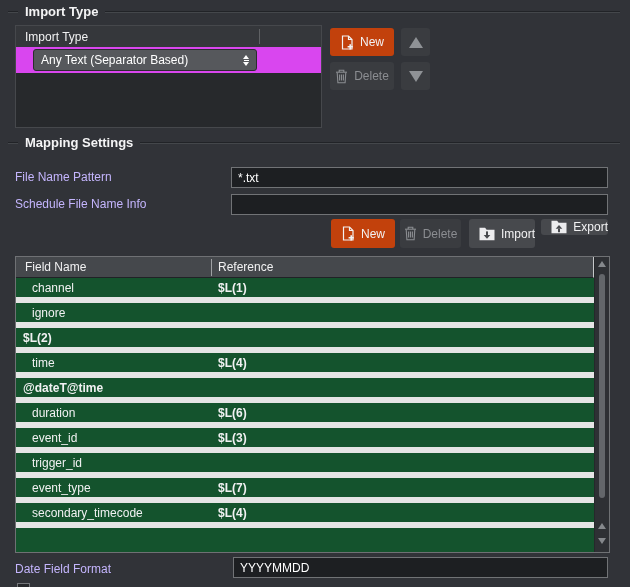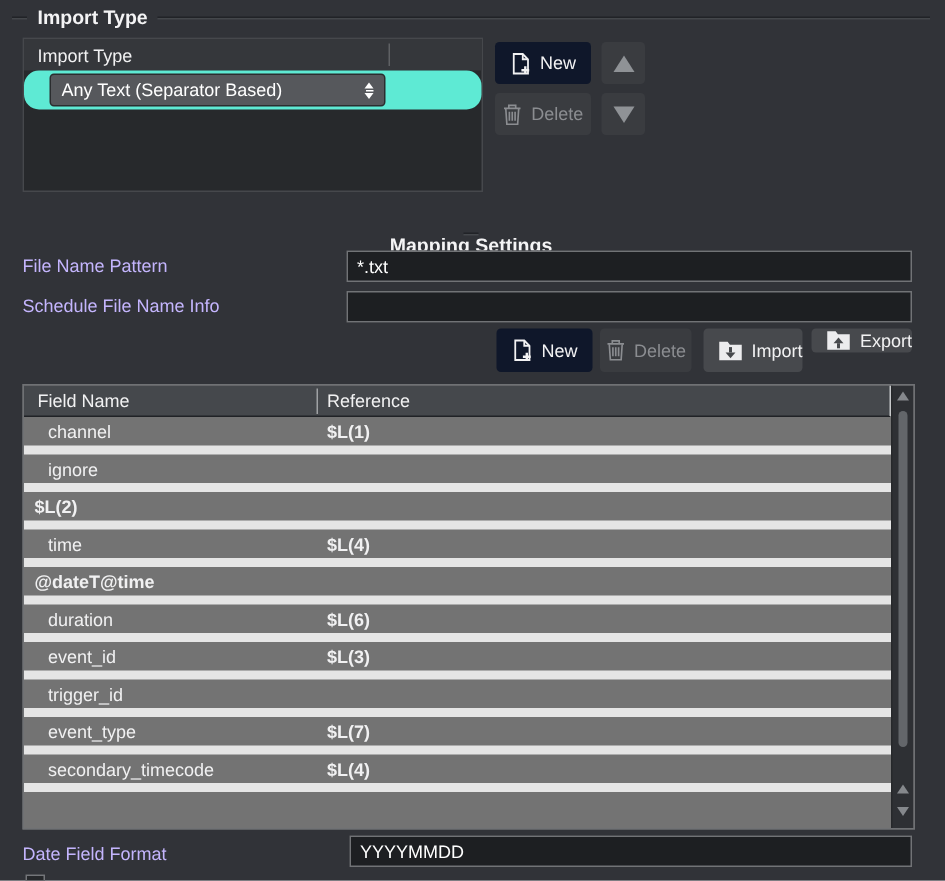--- a/index.html
+++ b/index.html
@@ -15,49 +15,49 @@
   .gdash { width:10px; }
   .glong { flex:1; }
   .gtitle { font-size:13px; font-weight:600; color:#f4f4f5; padding:0 7px 0 7px; white-space:nowrap; }
 
   
   .it-table { position:absolute; left:15px; top:25px; width:307px; height:103px;
     background:#27292c; border:1px solid #46484c; box-sizing:border-box; }
   .it-header { position:relative; height:21px; background:#35373b; display:flex; align-items:center;
     padding-left:9px; box-sizing:border-box; }
   .it-col-sep { position:absolute; left:243px; top:3px; width:1px; height:15px; background:#5f6164; }
-  .it-selrow { position:relative; height:26px; background:#5eead4;border-radius:10px; }
+  .it-selrow { position:relative; height:26px; background:#d946ef; }
   .combobox { position:absolute; left:17px; top:2px; width:224px; height:22px; box-sizing:border-box;
     background:#56585c; border:1px solid #2b2d2f; border-radius:3px;
     display:flex; align-items:center; padding:0 7px; color:#fff; }
   .cb-label { flex:1; white-space:nowrap; overflow:hidden; }
   .spin { display:flex; flex-direction:column; align-items:center; gap:1px; }
   .spin .bar { width:5px; height:1px; background:#fff; }
   .tri { width:0; height:0; border-left:4px solid transparent; border-right:4px solid transparent; }
   .tri.s-up   { border-left-width:3px; border-right-width:3px; border-bottom:4px solid #fff; }
   .tri.s-down { border-left-width:3px; border-right-width:3px; border-top:4px solid #fff; }
 
   
   .btn { position:absolute; border:none; border-radius:3px; display:flex; align-items:center;
     justify-content:center; gap:6px; color:#f2f2f3; font-family:inherit; font-size:12px;
     cursor:default; padding:0; }
-  .btn.lit   { background:#0f172a; }
+  .btn.lit   { background:#c2410c; }
   .btn.mid   { background:#47494d;justify-content:flex-end; }
   .btn.dim   { background:#3a3c40; color:#8b8d91; }
   .tri.m-up   { border-left:7px solid transparent; border-right:7px solid transparent; border-bottom:11px solid #8f9296; }
   .tri.m-down { border-left:7px solid transparent; border-right:7px solid transparent; border-top:11px solid #8f9296; }
 
   
   .form-label { position:absolute; left:15px; color:#c4b5fd; }
   .txt-input { position:absolute; box-sizing:border-box; background:#1d1f22; border:1px solid #717376;
     color:#fff; font-family:inherit; font-size:12px; padding:0 6px; outline:none; }
 
   
   .ft { position:absolute; left:15px; top:256px; width:595px; height:297px; box-sizing:border-box;
-    background:#737373; border:1px solid #6f7174; overflow:hidden; }
+    background:#14532d; border:1px solid #6f7174; overflow:hidden; }
   .ft-inner { position:absolute; left:0; top:0; right:15px; bottom:0; }
   .ft-header { height:21px; background:#45484c; display:flex; align-items:center;
     border-bottom:1px solid #202226; border-right:1px solid #c6c8ca; box-sizing:border-box; position:relative; }
   .ft-header .h1 { width:195px; padding-left:9px; box-sizing:border-box; }
   .ft-header .h2 { flex:1; padding-left:7px; }
   .ft-h-sep { position:absolute; left:195px; top:2px; width:1px; height:17px; background:#9fa1a4; }
   .ft-row { height:25px; display:flex; align-items:center; border-bottom:6px solid #e5e5e5; box-sizing:border-box; }
   .ft-row .c1 { width:195px; padding-left:16px; box-sizing:border-box; white-space:nowrap; }
   .ft-row .c2 { flex:1; padding-left:7px; white-space:nowrap;font-weight:bold; }
 
@@ -125,21 +125,21 @@
         <path d="M4.6 5.5v6M6.5 5.5v6M8.4 5.5v6"></path>
       </svg>
     </span>
     <span>Delete</span>
   </button>
 
   <button class="btn dim" style="left:401px; top:62px; width:29px; height:28px;">
     <span class="tri m-down"></span>
   </button>
 
-  <div class="group-hdr" style="top:155px;flex-direction:column;">
+  <div class="group-hdr" style="top:134px;">
     <span class="gline gdash"></span>
     <span class="gtitle">Mapping Settings</span>
     <span class="gline glong"></span>
   </div>
 
   <div class="form-label" style="top:170px;">File Name Pattern</div>
   <input class="txt-input" style="left: 231px; top: 167px; width: 377px; height: 21px;" value="*.txt">
 
   <div class="form-label" style="top:197px;">Schedule File Name Info</div>
   <input class="txt-input" style="left: 231px; top: 194px; width: 377px; height: 21px;" value="">

